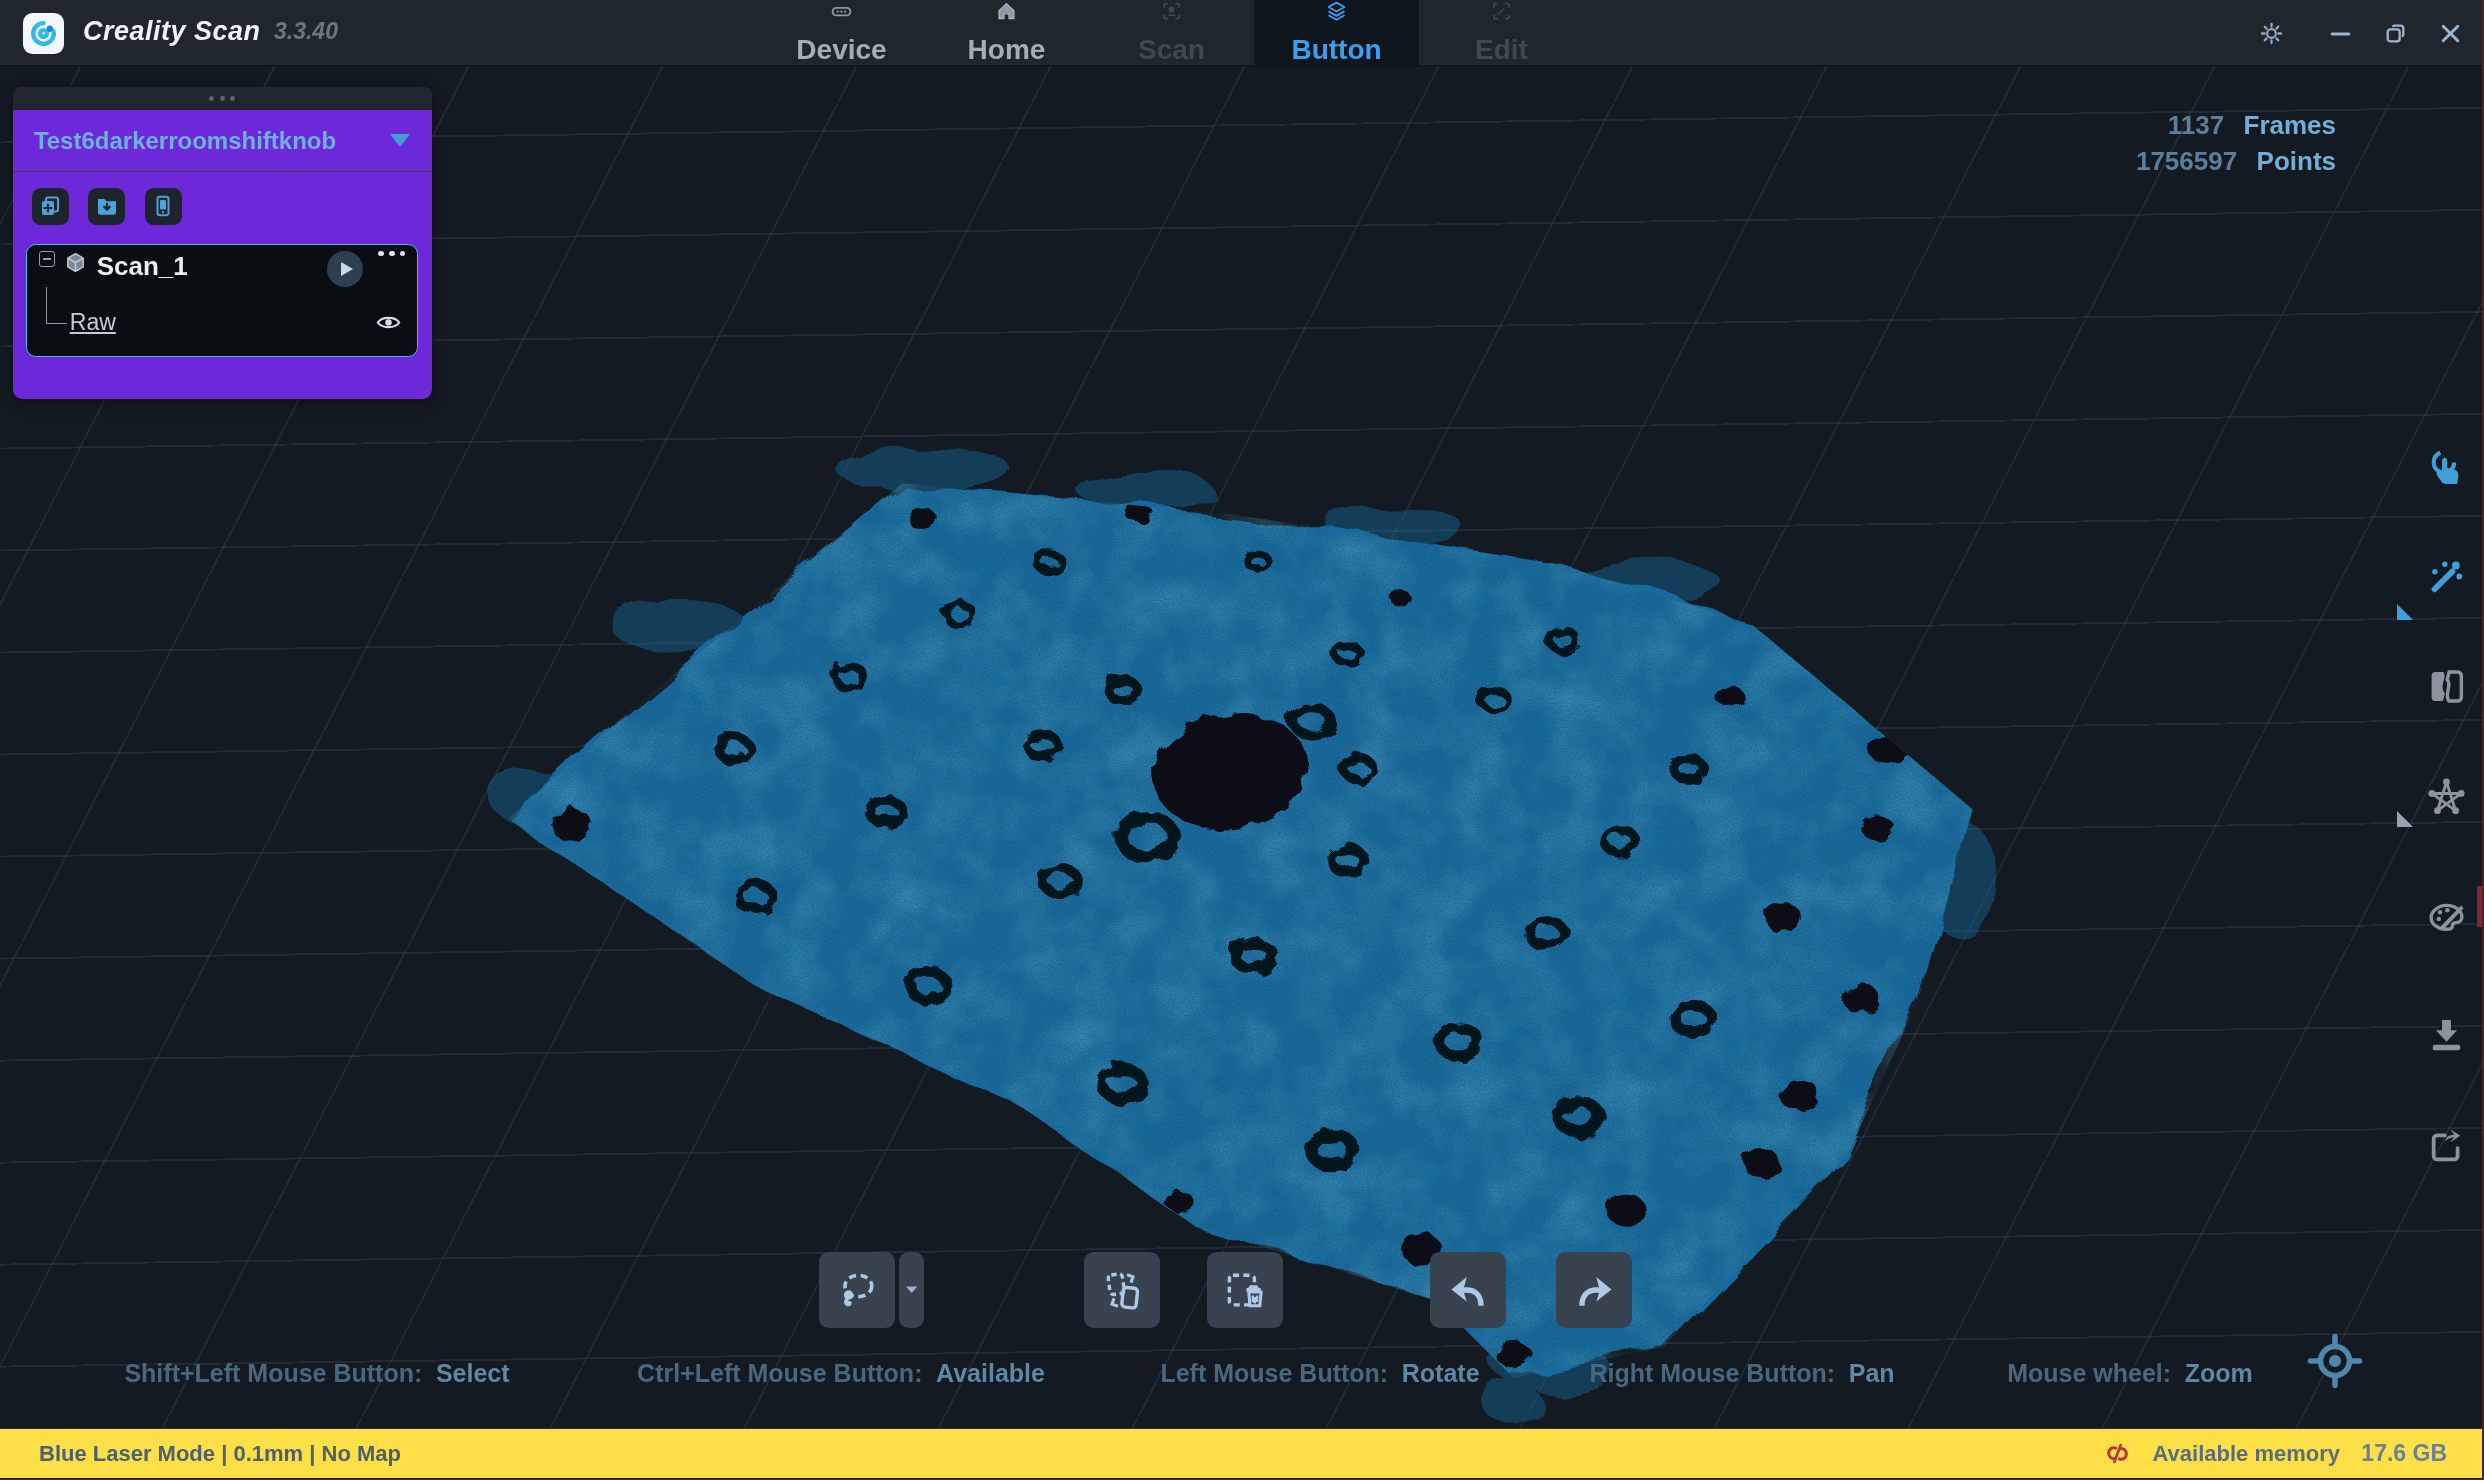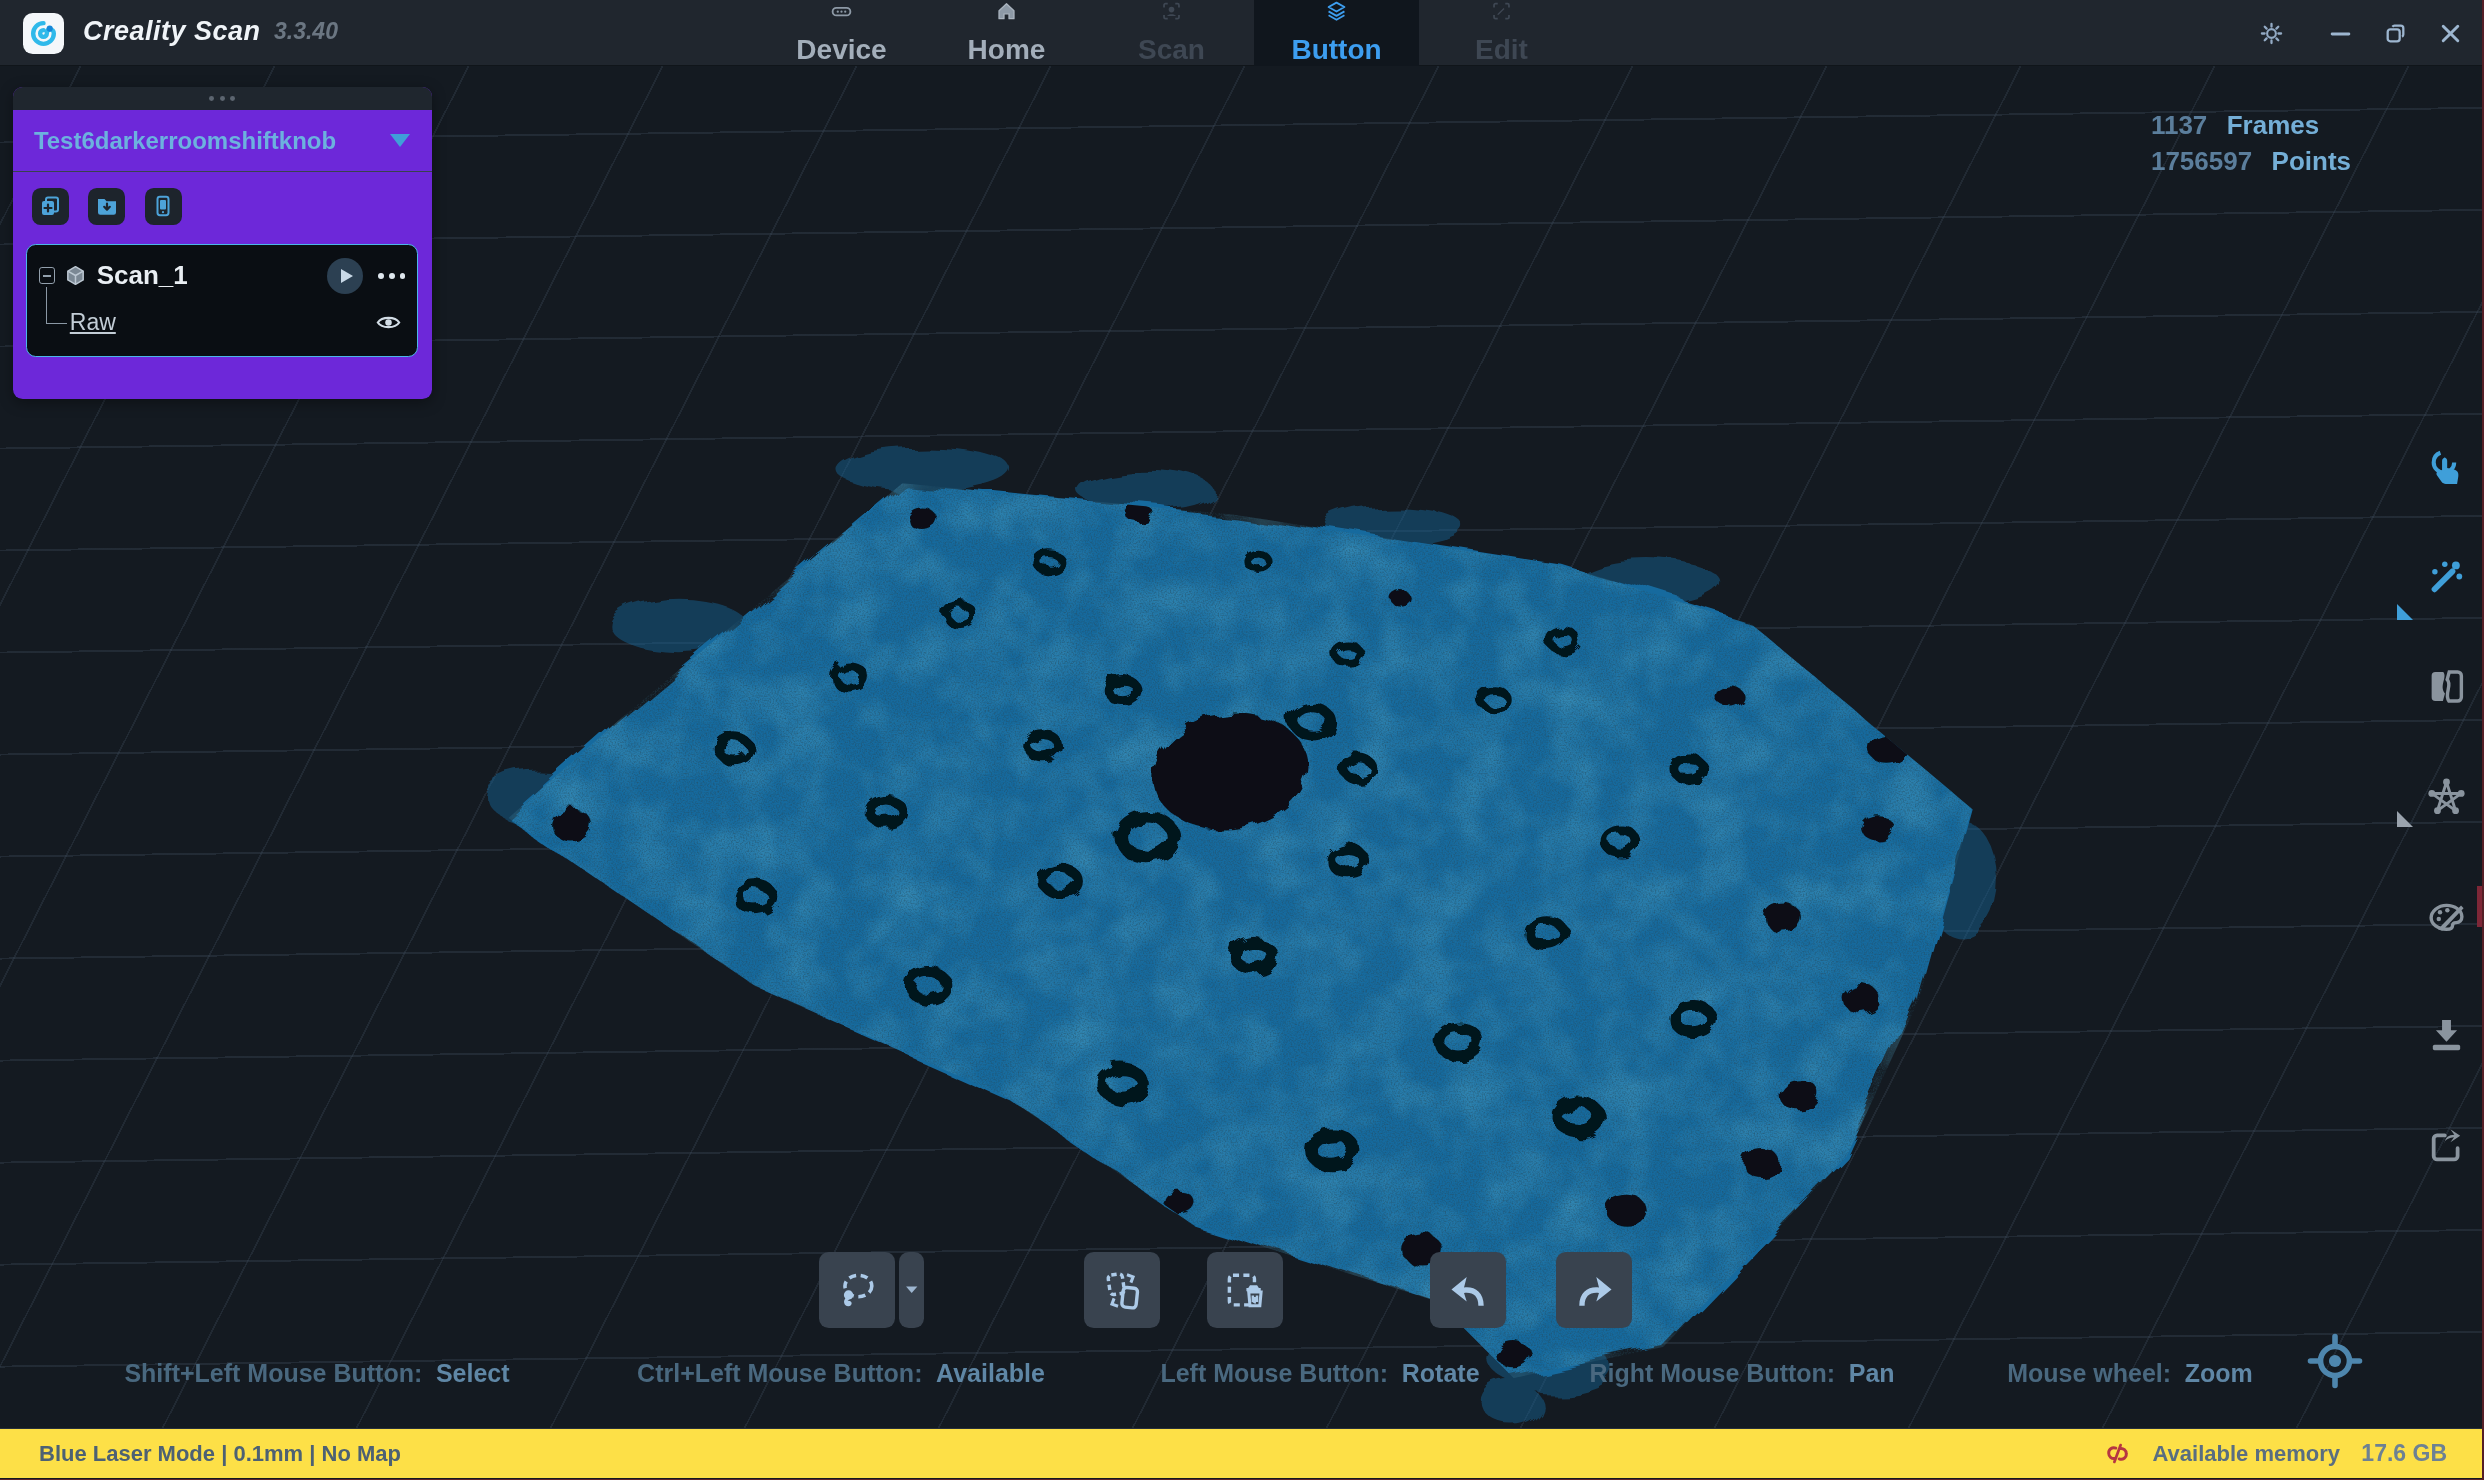--- a/index.html
+++ b/index.html
@@ -24,21 +24,21 @@
   #viewport{position:absolute;left:0;top:66px;width:2484px;height:1362px;background:#141a21;overflow:hidden;z-index:1;}
   .gridA{position:absolute;left:-194px;top:-146px;width:2911px;height:1747px;
     background:repeating-linear-gradient(to bottom, rgba(62,76,92,.34) 0 1.9px, transparent 1.9px 102px);
     transform:rotate(-0.8deg);}
   .gridB{position:absolute;left:-485px;top:-146px;width:3493px;height:1747px;
     background:repeating-linear-gradient(90deg, rgba(62,76,92,.30) 0 1.9px, transparent 1.9px 194px);
     transform:skewX(-27deg);}
   #cloud-svg{position:absolute;left:0;top:-66px;width:2484px;height:1481px;}
 
   
-  #stats{position:absolute;right:133px;top:41px;font-size:26px;font-weight:600;line-height:36px;}
+  #stats{position:absolute;right:148px;top:41px;text-align:right;font-size:26px;font-weight:600;line-height:36px;}
   #stats .stat-value{color:#5b7e9c;}
   #stats .stat-label{color:#74aed6;margin-left:19.4px;}
 
   
   .rtool{position:absolute;left:2425px;width:43px;height:43px;display:flex;align-items:center;justify-content:center;}
   .rtool svg{width:41px;height:41px;}
   .flyout{position:absolute;width:0;height:0;border-bottom:16.5px solid #3f9fd9;border-right:16.5px solid transparent;}
   .flyout.gray{border-bottom-color:#9aa3ad;}
   #red-sliver{position:absolute;left:2477px;top:820px;width:5.8px;height:41px;background:#7e2737;}
 
@@ -59,21 +59,21 @@
   #panel{position:absolute;left:12.6px;top:87px;width:419px;height:312px;background:#6d28d9;border-radius:9.7px;z-index:20;box-shadow:0 3.9px 13.6px rgba(0,0,0,.35);}
   #panel-handle{height:23px;background:#1f262e;border-radius:9.7px 9.7px 0 0;display:flex;align-items:center;justify-content:center;gap:5.8px;}
   #panel-handle i{width:4.9px;height:4.9px;border-radius:50%;background:#5c6570;display:block;}
   #project-row{height:62px;display:flex;align-items:center;padding:0 21.3px;border-bottom:1px solid #39424d;}
   #project-name{font-size:24px;font-weight:600;color:#6cb2de;flex:1;overflow:hidden;white-space:nowrap;}
   #project-caret{width:0;height:0;border-left:10.7px solid transparent;border-right:10.7px solid transparent;border-top:13.6px solid #3f9fd9;}
   #panel-actions{display:flex;gap:19.4px;padding:15.5px 19.4px 13.6px 19.4px;}
   .pact{width:37px;height:37px;background:#1d242c;border-radius:8.7px;display:flex;align-items:center;justify-content:center;}
   .pact svg{width:24px;height:24px;}
   #scan-card{margin:5.8px 13.6px 0 13.6px;height:113px;background:#0a0e13;border:1.9px solid #4cb7e8;border-radius:9.7px;padding:5.8px 11.6px;position:relative;}
-  .card-row1{display:flex;align-items:center;height:50px;}
+  .card-row1{display:flex;height:50px;}
   #expander{width:16.5px;height:16.5px;border:1.9px solid #93a0ad;border-radius:2.9px;position:relative;flex:none;}
   #expander::after{content:"";position:absolute;left:2.9px;right:2.9px;top:50%;height:1.9px;margin-top:-1px;background:#93a0ad;}
   #cube-icon{margin-left:8.7px;flex:none;}
   #scan-name{margin-left:9.7px;font-size:26px;font-weight:600;color:#e9eef3;flex:1;}
   #play-btn{width:36px;height:36px;border-radius:50%;background:#2c4052;display:flex;align-items:center;justify-content:center;margin-right:15.5px;}
   #play-btn .tri{width:0;height:0;border-left:12.6px solid #c9d9e7;border-top:7.8px solid transparent;border-bottom:7.8px solid transparent;margin-left:3.9px;}
   #more-dots{display:flex;gap:4.9px;}
   #more-dots i{width:5.8px;height:5.8px;border-radius:50%;background:#dfe7ee;display:block;}
   .card-row2{display:flex;align-items:center;height:43px;position:relative;}
   #tree-line{position:absolute;left:6.8px;top:-13.6px;width:21.3px;height:37px;border-left:1.9px solid #8b98a5;border-bottom:1.9px solid #8b98a5;}

